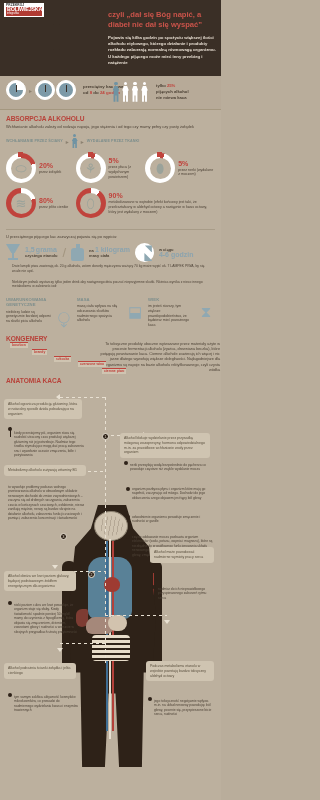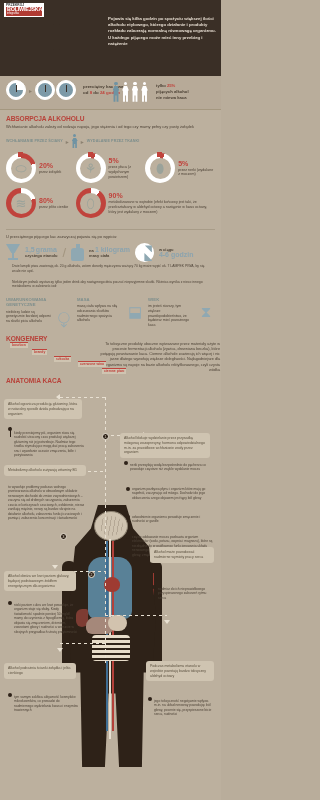--- a/index.html
+++ b/index.html
@@ -172,20 +172,21 @@
 <div class="page">
 
   <div class="header">
     <div class="logo-badge">
       <div class="logo-top">PRZEKRÓJ</div>
       <div class="logo-main">BOLIWIEJSKA</div>
       <div class="logo-sub">infografika</div>
     </div>
     <div class="bottle"></div>
     <div class="head-right">
+      <div class="head-title">czyli „dał się Bóg napić, a diabeł nie dał się wyspać”</div>
       <div class="head-body">Pojawia się kilka godzin po spożyciu większej ilości alkoholu etylowego, którego działanie i produkty rozkładu zaburzają normalną równowagę organizmu. U każdego pijącego może mieć inny przebieg i natężenie</div>
     </div>
   </div>
 
   <div class="stats">
     <div class="stats-left">
       <div class="clock">
         <div class="pieL"></div>
           <div class="pieW"></div>
           <div class="hand"></div>

